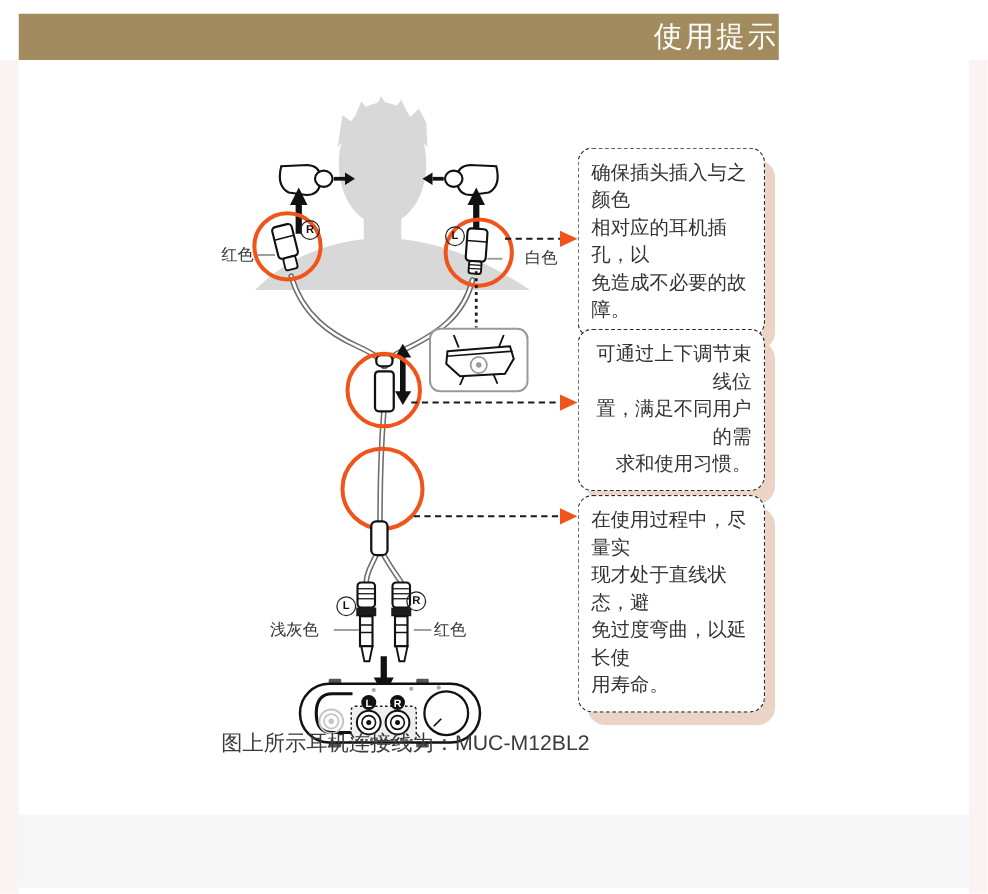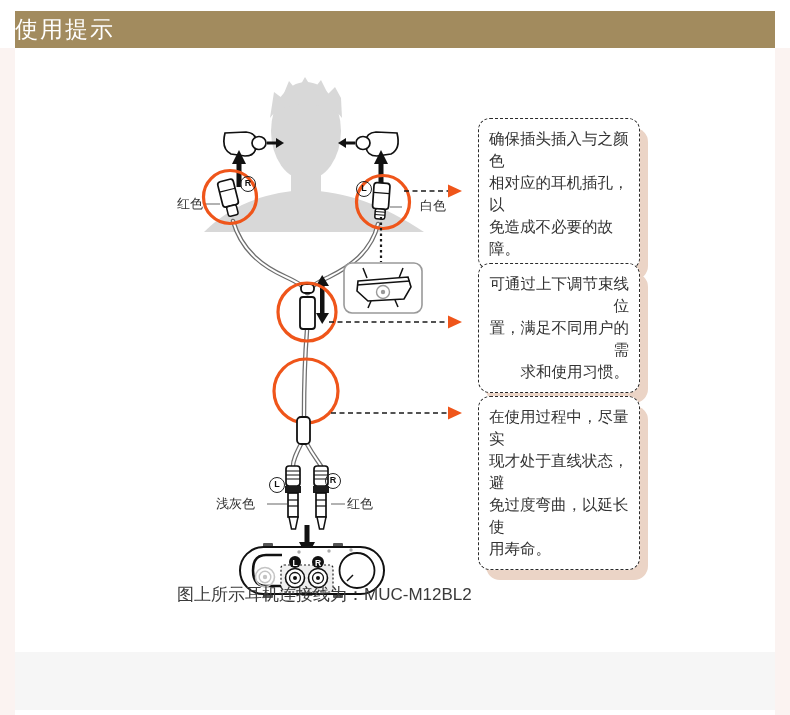--- a/index.html
+++ b/index.html
@@ -8,35 +8,35 @@
     background:#ffffff;
     font-family:"Liberation Sans","DejaVu Sans",sans-serif;
     color:#333;
   }
   
   .strip{position:absolute;top:48px;bottom:0;width:15px;background:#fbf3f1;}
   .strip.left{left:0;}
   .strip.right{right:0;}
   
   .banner{
-    position:absolute;left:15px;top:11px;width:760px;height:37px;
-    background:#a28b5e;display:flex;align-items:center;justify-content:flex-start;
+    position:absolute;left:15px;top:11px;width:608px;height:37px;
+    background:#a28b5e;display:flex;align-items:center;justify-content:flex-end;
   }
   .banner span{color:#ffffff;font-size:23px;letter-spacing:2px;}
   
   .diagram-svg{position:absolute;left:0;top:0;width:790px;height:715px;}
   
   .clabel{position:absolute;font-size:13px;color:#333;white-space:nowrap;}
   
   .chan{
     position:absolute;width:14px;height:14px;border:1.3px solid #222;border-radius:50%;
     font-size:9px;font-weight:bold;line-height:13px;text-align:center;color:#111;
   }
   
-  .callout{position:absolute;left:478px;width:162px;}
+  .callout{position:absolute;left:462px;width:150px;}
   .callout .shadow{
     position:absolute;left:8px;top:10px;right:-8px;bottom:-10px;
     background:#ebd4c6;border-radius:14px;
   }
   .callout .box{
     position:relative;background:#fff;border:1.6px dashed #2a2a2a;border-radius:12px;
     padding:9px 10px;font-size:15.5px;line-height:22px;color:#333;
     white-space:pre-line;
   }
   .callout.c1{top:118px;}

